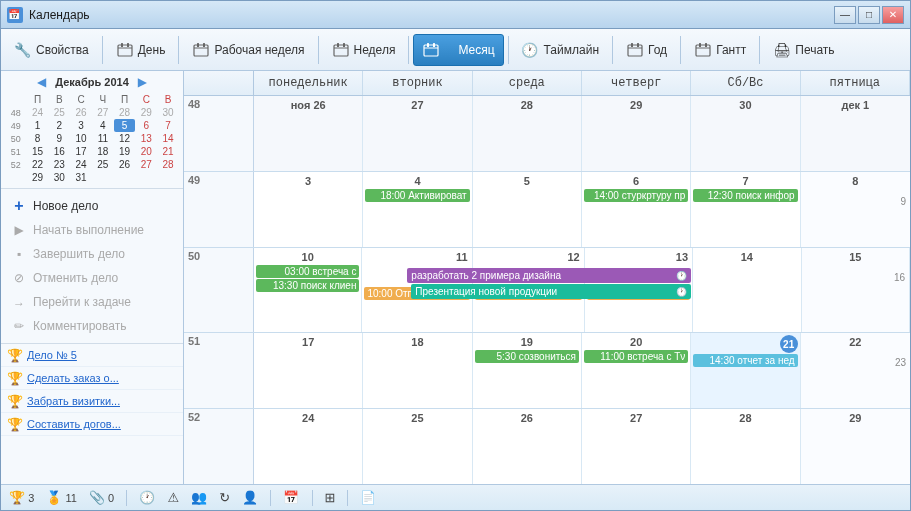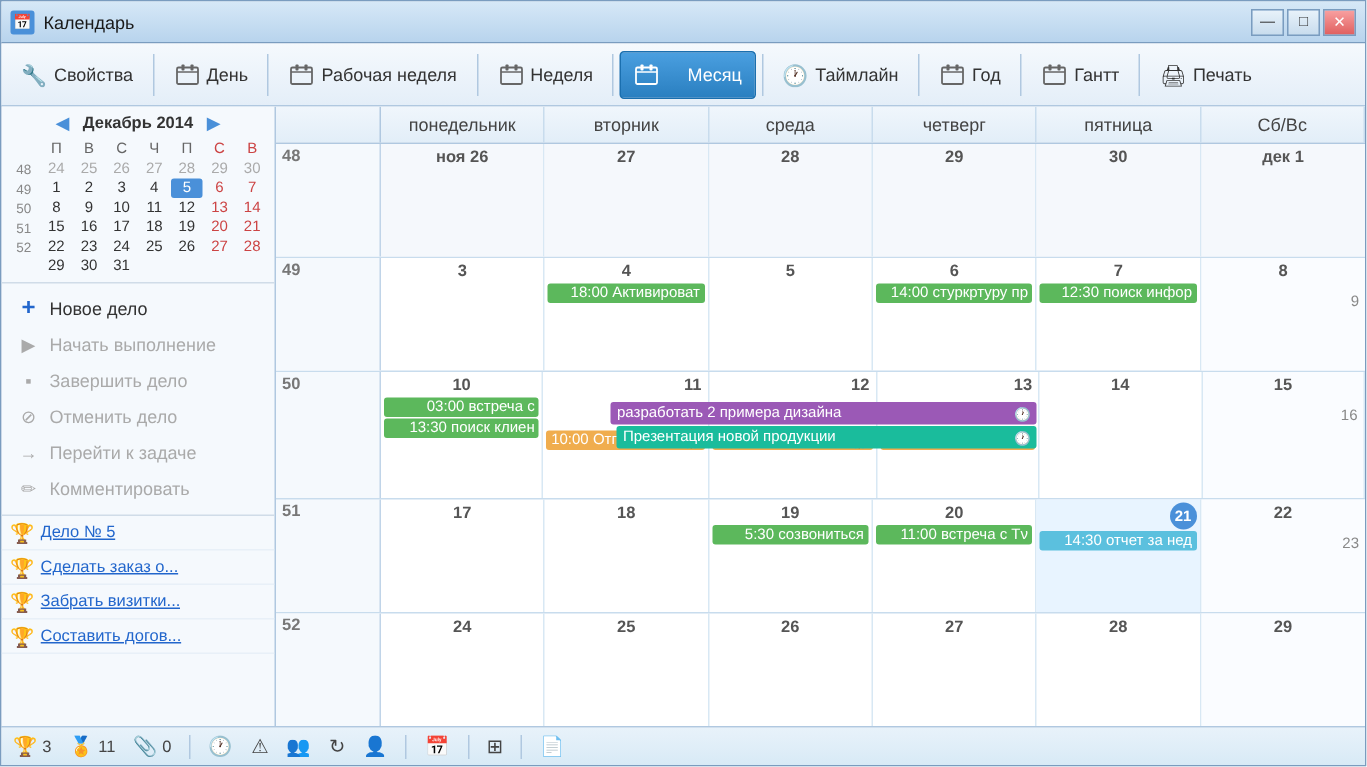--- a/index.html
+++ b/index.html
@@ -211,20 +211,21 @@
       display: flex;
       flex-direction: column;
       overflow: hidden;
     }
     .cal-header-row {
       display: grid;
       grid-template-columns: 70px repeat(6, 1fr);
       background: linear-gradient(to bottom, #f0f6fc, #e2eef8);
       border-bottom: 1px solid #b0c8e0;
       flex-shrink: 0;
+      font-family: Liberation Mono, monospace;
     }
     .cal-col-header {
       padding: 5px 4px;
       text-align: center;
       font-size: 12px;
       color: #444;
       border-right: 1px solid #c8dced;
       font-weight: normal;
     }
     .cal-col-header:first-child { border-right: 1px solid #b0c8e0; }
@@ -572,22 +573,22 @@
     </div>
 
     <div class="calendar-area">
 
       <div class="cal-header-row">
         <div class="cal-col-header"></div>
         <div class="cal-col-header">понедельник</div>
         <div class="cal-col-header">вторник</div>
         <div class="cal-col-header">среда</div>
         <div class="cal-col-header">четверг</div>
+        <div class="cal-col-header">Сб/Вс</div>
         <div class="cal-col-header">пятница</div>
-        <div class="cal-col-header">Сб/Вс</div>
       </div>
 
       <div class="cal-body">
 
         <div class="cal-week">
           <div class="cal-week-num">
             <span class="week-label-num">48</span>
           </div>
           <div class="cal-day other-month">
             <span class="cal-day-num">ноя 26</span>

